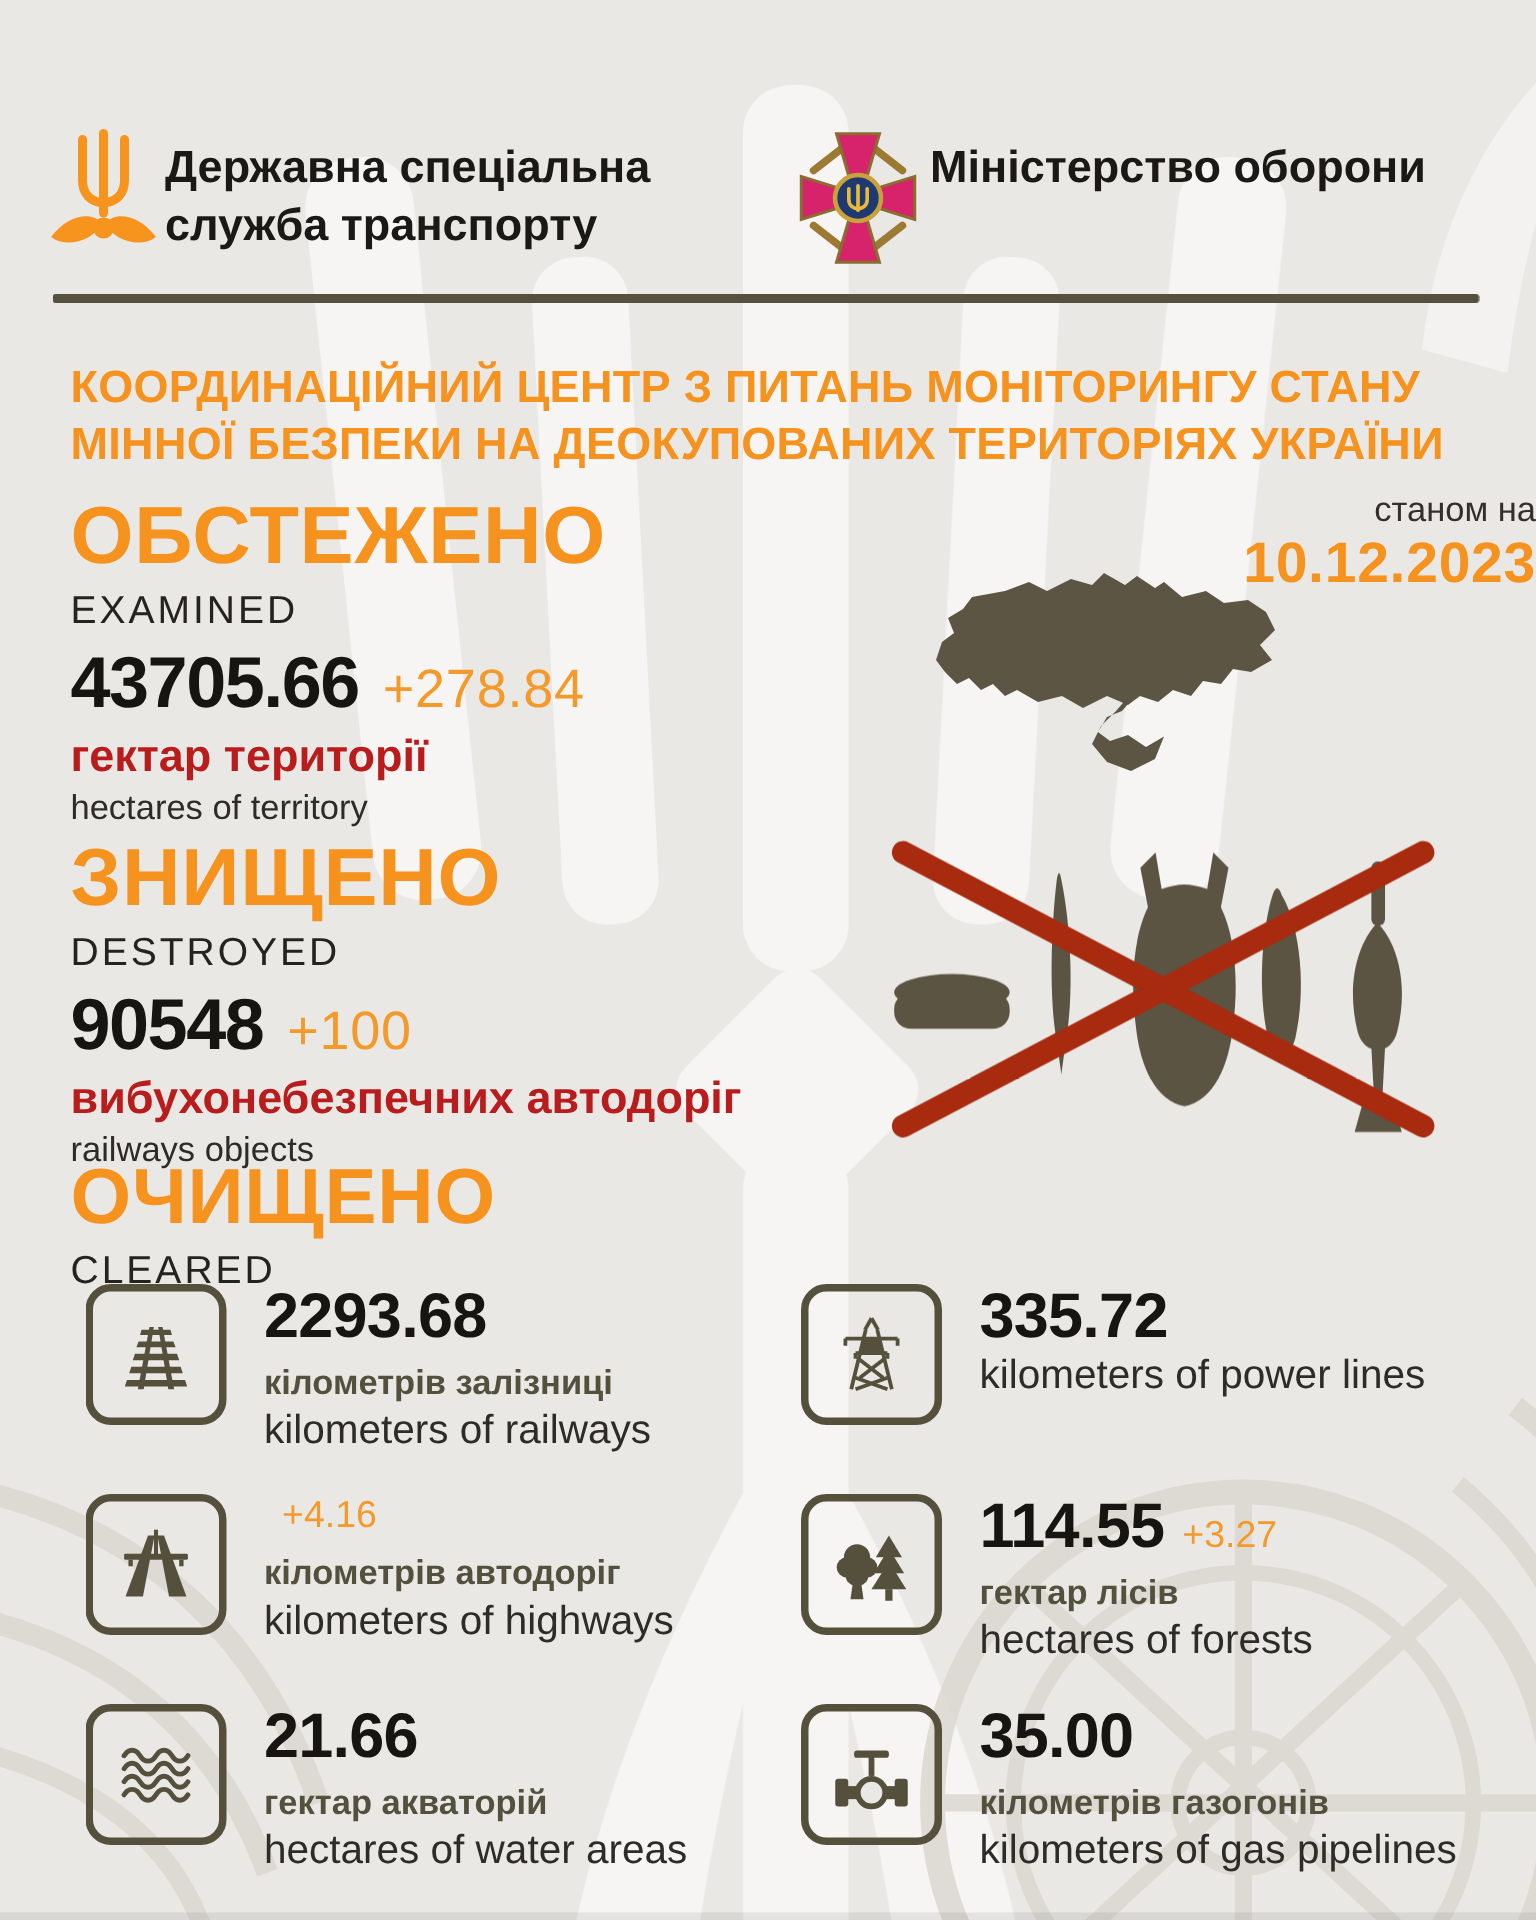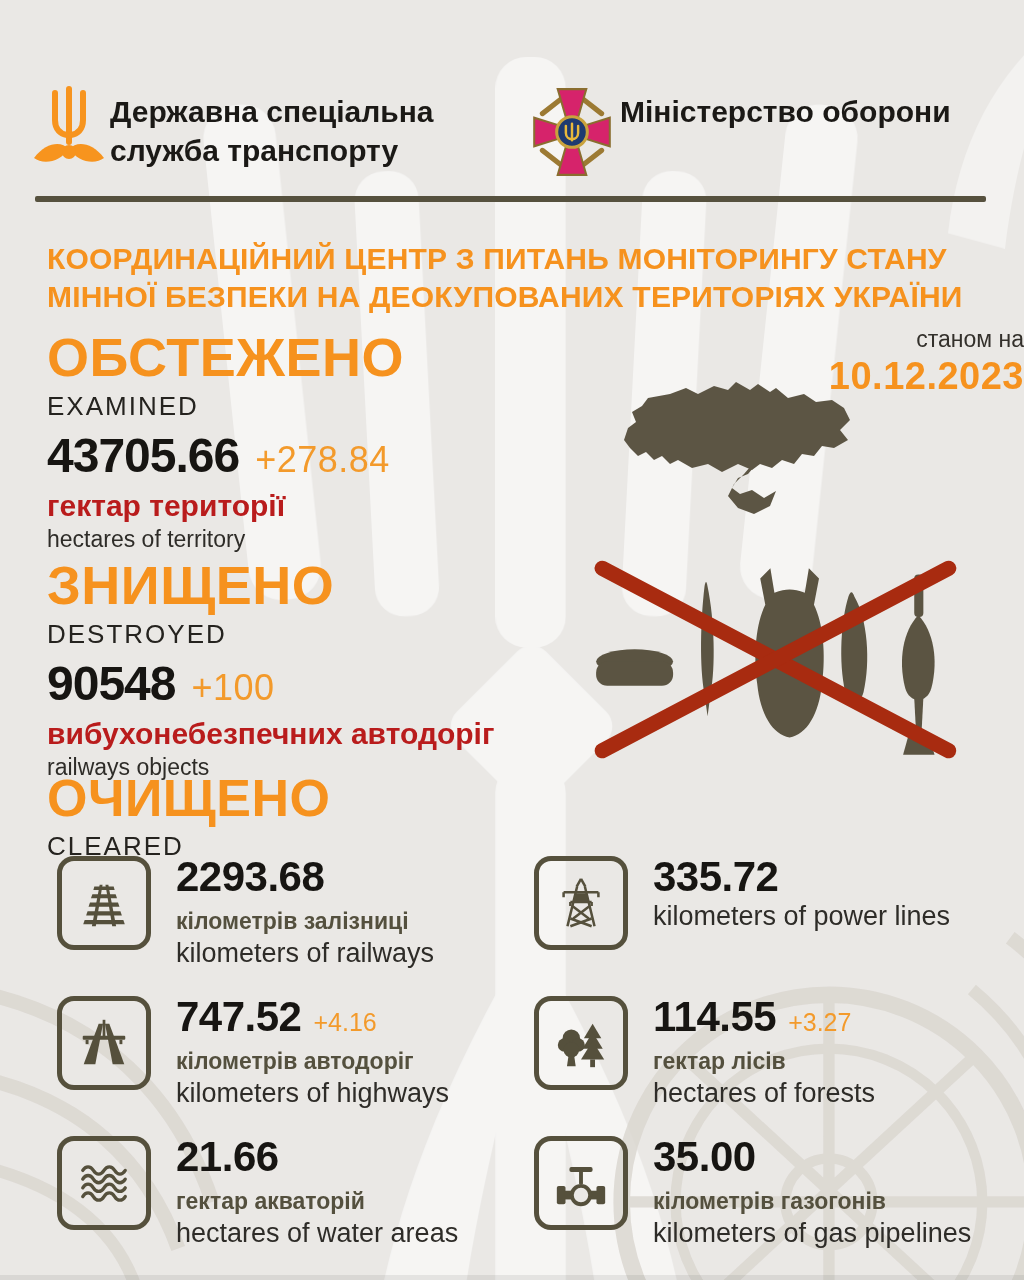--- a/index.html
+++ b/index.html
@@ -245,21 +245,20 @@
           <polygon points="24.5,10 29,10 21,52 9,52"></polygon>
           <polygon points="31,10 35.5,10 51,52 39,52"></polygon>
           <rect x="28.6" y="6" width="2.8" height="18"></rect>
           <rect x="8" y="22.5" width="44" height="4.2" rx="1"></rect>
           <rect x="11" y="26.7" width="3" height="4.5"></rect>
           <rect x="46" y="26.7" width="3" height="4.5"></rect>
         </svg>
       </div>
       <div class="stat-text">
         <div class="stat-value-row">
-          <span class="stat-value">747.52</span>
           <span class="stat-delta">+4.16</span>
         </div>
         <div class="stat-unit-ua">кілометрів автодоріг</div>
         <div class="stat-unit-en">kilometers of highways</div>
       </div>
     </div>
 
     <div class="stat">
       <div class="stat-icon">
         <svg width="58" height="58" viewBox="0 0 60 60" fill="#55503C">

